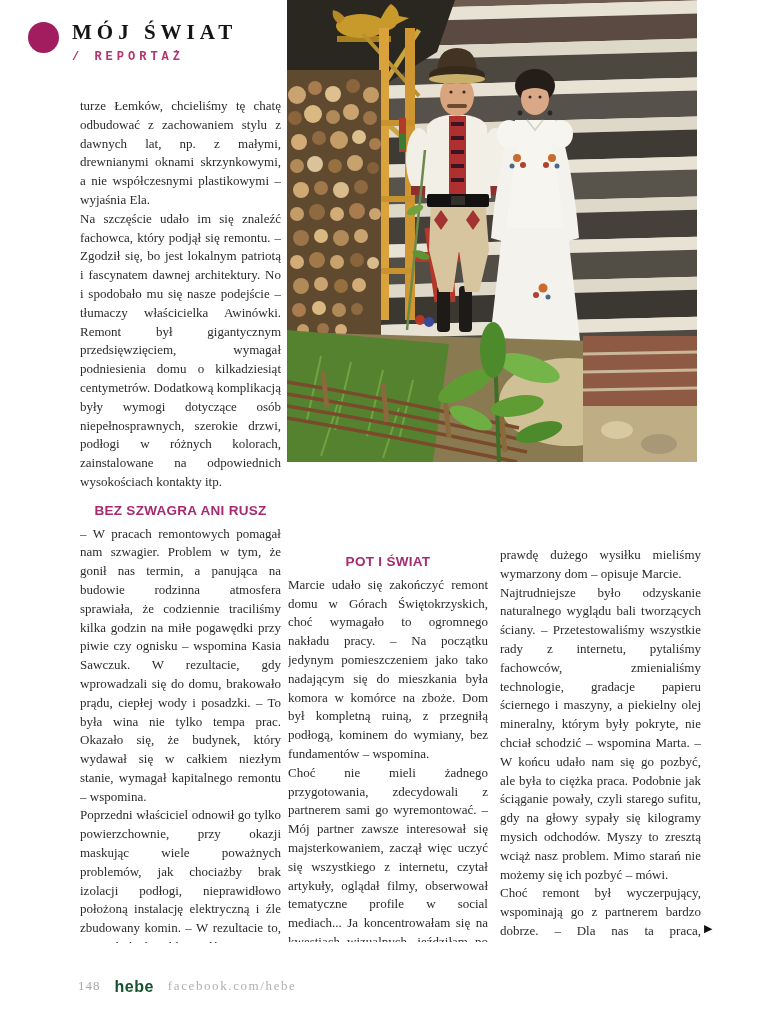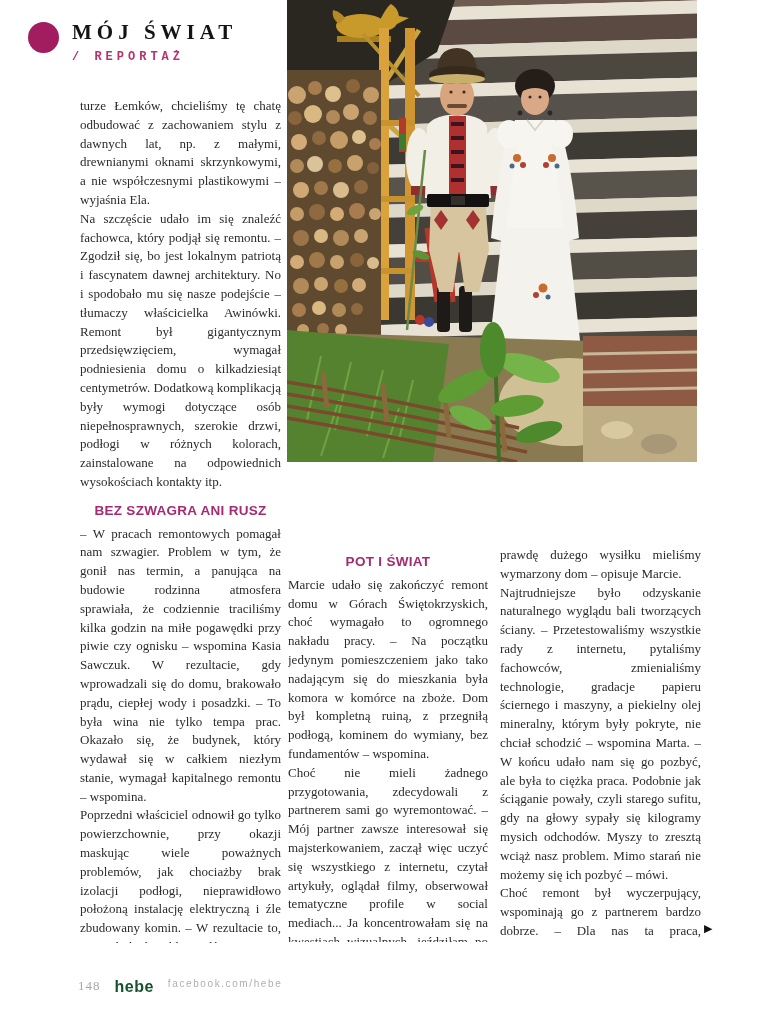--- a/index.html
+++ b/index.html
@@ -35,21 +35,21 @@
   .col2 .colhead{margin-bottom:4px;}
 
   .cont-arrow{position:absolute;left:704px;top:922px;font-size:11px;color:#111;
               font-family:"DejaVu Sans",sans-serif;}
 
   
   .footer{position:absolute;left:78px;top:978px;display:flex;align-items:flex-start;gap:14px;}
   .pagenum{font-family:"Liberation Serif",serif;font-size:13px;color:#a9a9a9;letter-spacing:1px;}
   .brand{font-family:Liberation Sans, sans-serif;font-size:16px;font-weight:700;color:#14532d;
          letter-spacing:.5px;}
-  .url{font-family:Liberation Sans, sans-serif;font-size:10px;color:#b0b0b0;letter-spacing:1.6px;}
+  .url{font-family:Liberation Serif, serif;font-size:13px;color:#b0b0b0;letter-spacing:1.6px;}
 </style>
 </head>
 <body>
 
 <div class="page">
 
   <span class="brand-dot"></span>
   <h1 class="kicker">MÓJ ŚWIAT</h1>
   <div class="kicker-sub">/ REPORTAŻ</div>
 

